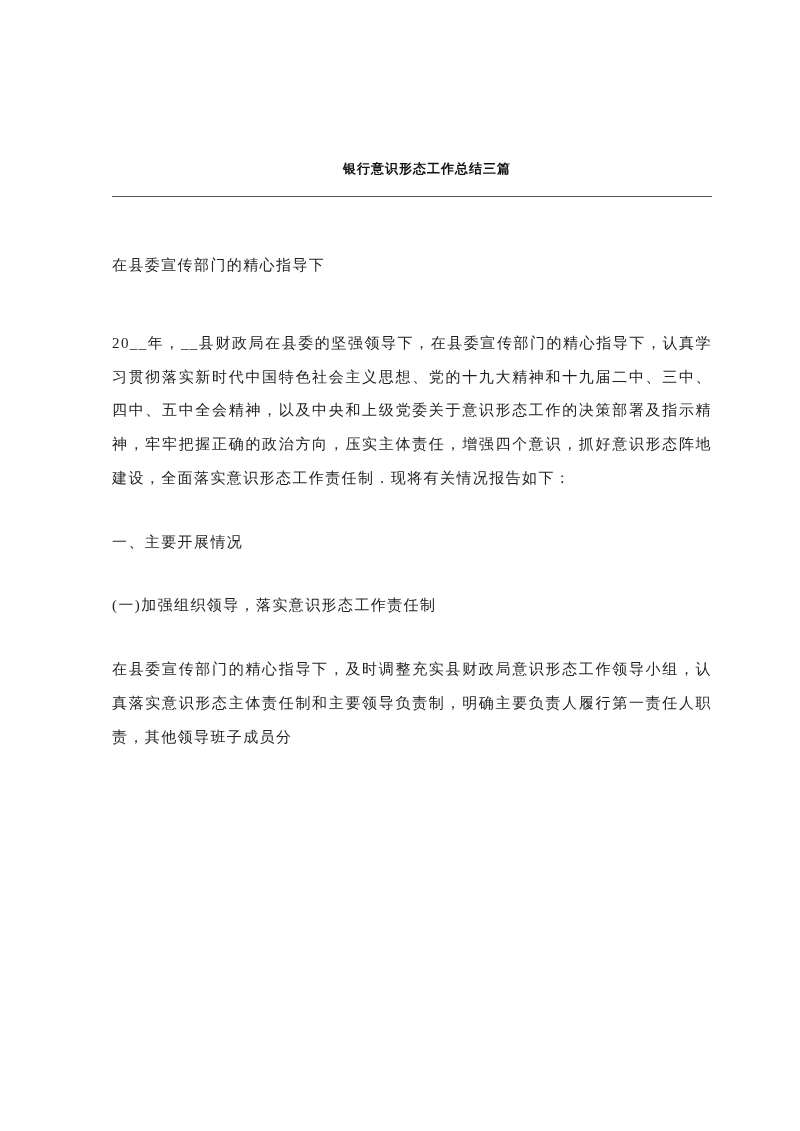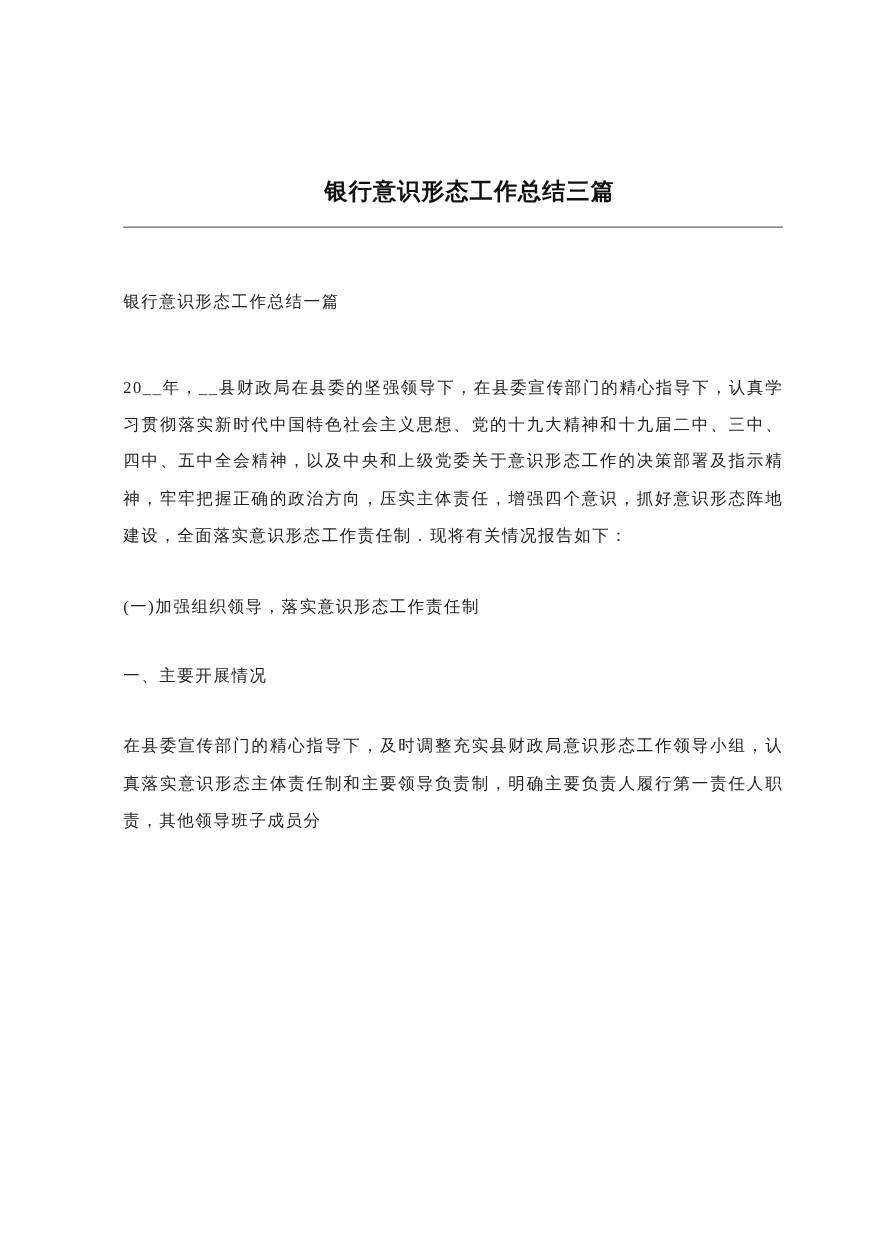--- a/index.html
+++ b/index.html
@@ -17,21 +17,21 @@
   }
   .page {
     width: 800px;
     height: 1131px;
     box-sizing: border-box;
     padding: 160px 88px 40px 112px;
     position: relative;
   }
   .doc-title {
     text-align: center;
-    font-size: 21px;
+    font-size: 13px;
     font-weight: bold;
     letter-spacing: 1px;
     color: #111111;
     margin: 0 0 18px 0;
     padding-left: 30px;
   }
   .title-rule {
     border: 0;
     border-top: 1.5px solid #555555;
     margin: 0 0 52px 0;
@@ -61,24 +61,24 @@
 </head>
 <body>
 
 <div class="page">
 
   <h1 class="doc-title">银行意识形态工作总结三篇</h1>
 
   <hr class="title-rule">
 
   <div class="body-block clip">
-    <p class="lead">银行意识形态工作总结一篇</p>
+    <p class="lead">在县委宣传部门的精心指导下</p>
 
     <p class="para">20__年，__县财政局在县委的坚强领导下，在县委宣传部门的精心指导下，认真学习贯彻落实新时代中国特色社会主义思想、党的十九大精神和十九届二中、三中、四中、五中全会精神，以及中央和上级党委关于意识形态工作的决策部署及指示精神，牢牢把握正确的政治方向，压实主体责任，增强四个意识，抓好意识形态阵地建设，全面落实意识形态工作责任制．现将有关情况报告如下：</p>
 
+    <p class="heading-line">一、主要开展情况</p>
+
     <p class="heading-line">(一)加强组织领导，落实意识形态工作责任制</p>
-
-    <p class="heading-line">一、主要开展情况</p>
 
     <p class="para">在县委宣传部门的精心指导下，及时调整充实县财政局意识形态工作领导小组，认真落实意识形态主体责任制和主要领导负责制，明确主要负责人履行第一责任人职责，其他领导班子成员分</p>
   </div>
 
 </div>
 
 </body></html>

